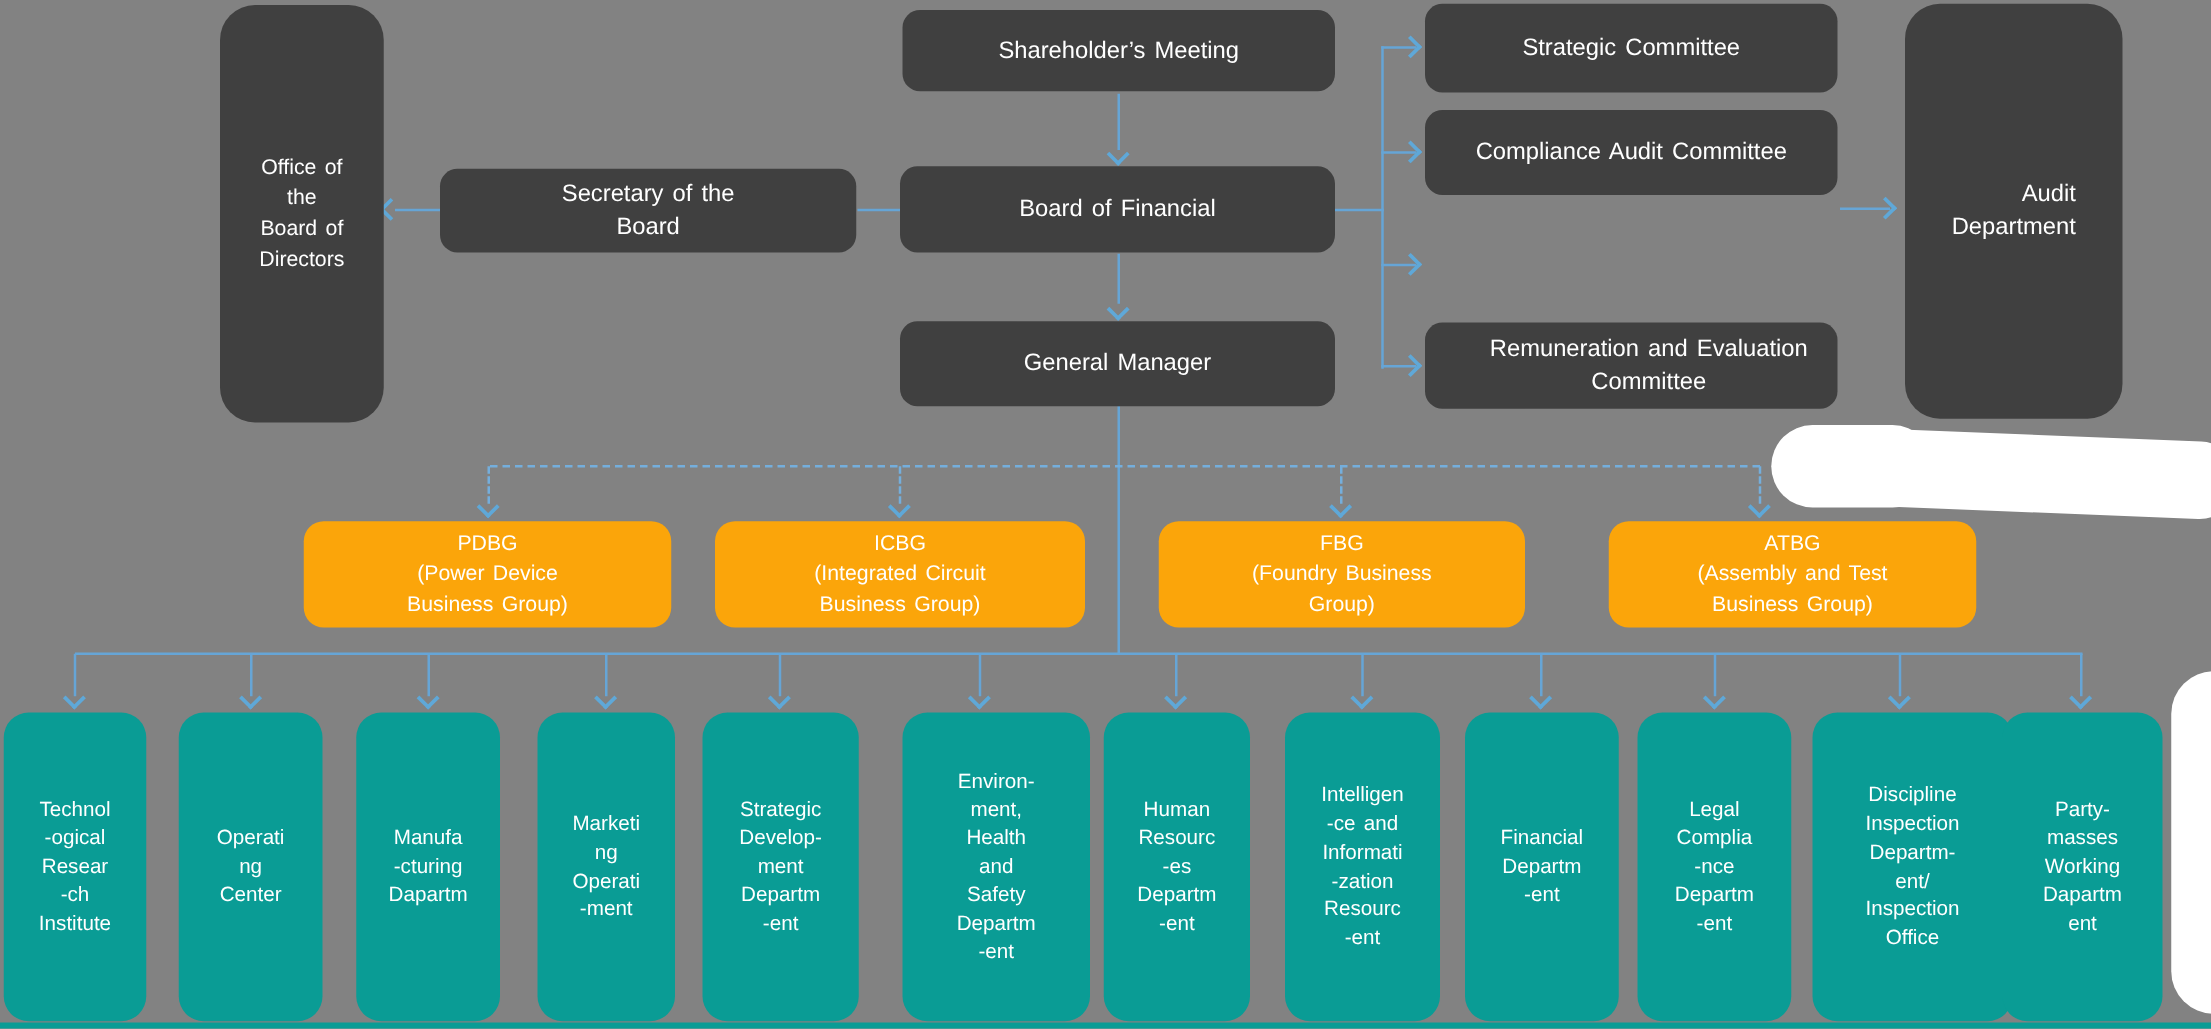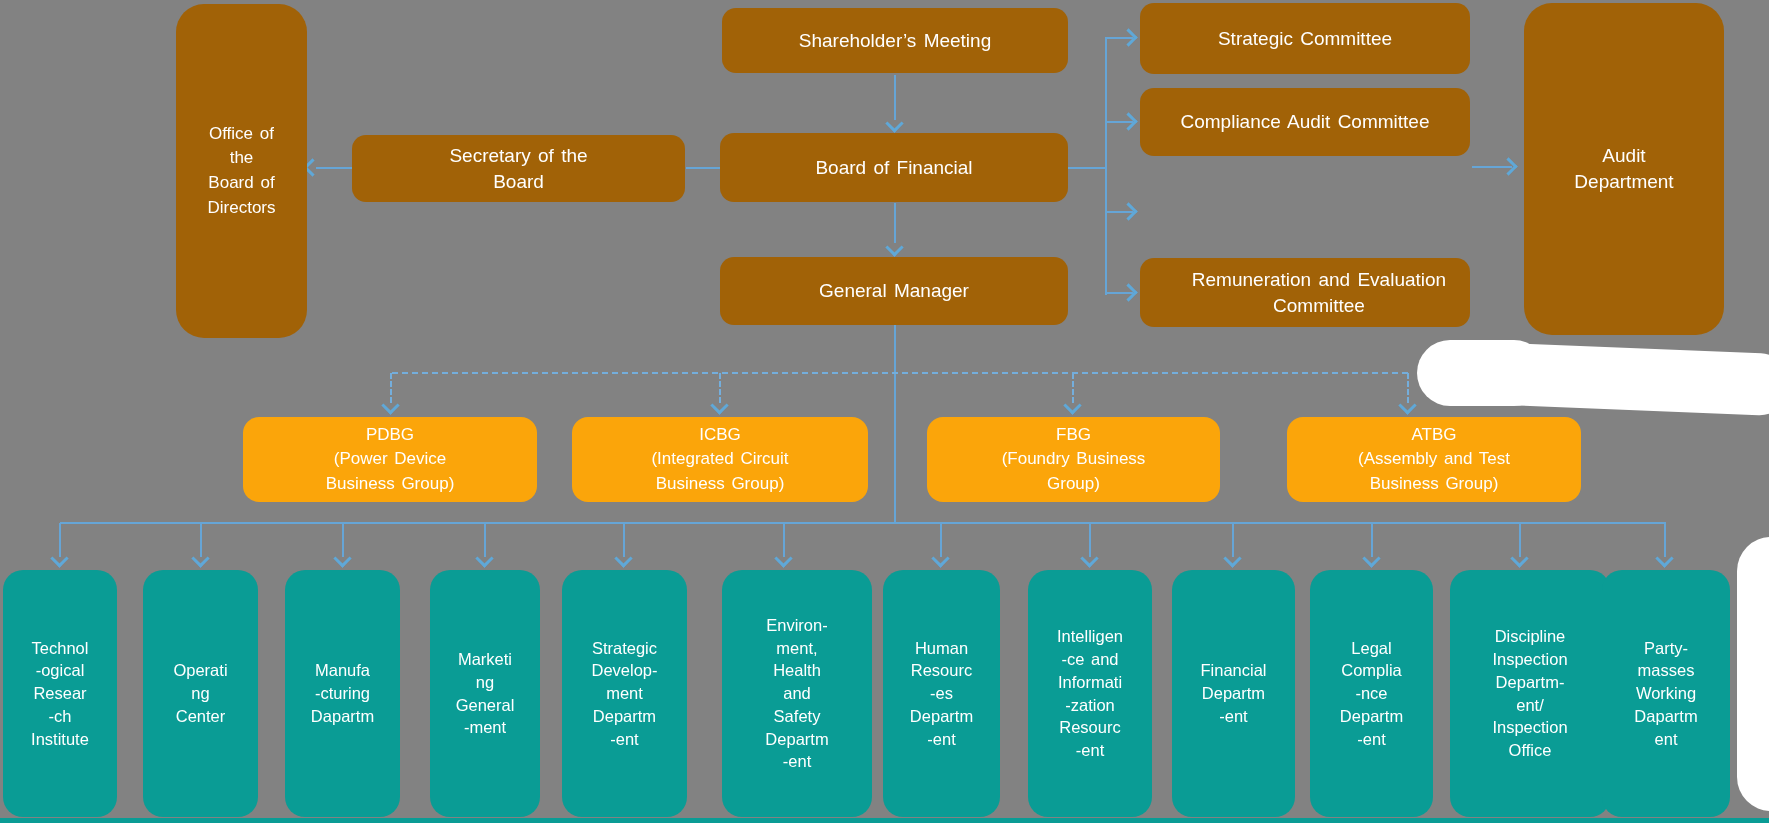--- a/index.html
+++ b/index.html
@@ -14,21 +14,21 @@
   .node{
     position:absolute;
     display:flex;align-items:center;justify-content:center;
     text-align:center;
     color:#ffffff;
     white-space:pre-line;
     word-spacing:2px;
     box-sizing:border-box;
     z-index:2;
   }
-  .blue{background:#a16207;}
+  .blue{background:#404040;}
   .orange{background:#FBA50A;}
   .teal{background:#0A9C95;}
   .r14{border-radius:14px;}
   .r16{border-radius:16px;}
   .r20{border-radius:20px;}
   .r28{border-radius:28px;}
   .f-big{font-size:19px;line-height:1.35;}
   .f-mid{font-size:17px;line-height:1.45;}
   .f-teal{font-size:16.5px;line-height:1.38;}
   .ln{position:absolute;background:#66A5D6;z-index:1;}
@@ -60,21 +60,21 @@
 
   <div class="node blue r14 f-big" style="left:720px;top:133px;width:348px;height:69px;">Board of Financial</div>
 
   <div class="node blue r14 f-big" style="left:1140px;top:3px;width:330px;height:71px;">Strategic Committee</div>
 
   <div class="node blue r14 f-big" style="left:720px;top:257px;width:348px;height:68px;">General Manager</div>
   <div class="node blue r14 f-big" style="left:1140px;top:88px;width:330px;height:68px;">Compliance Audit Committee</div>
   <div class="node blue r14 f-big" style="left:1140px;top:258px;width:330px;height:69px;padding-left:28px;">Remuneration and Evaluation
 Committee</div>
 
-  <div class="node blue r28 f-big" style="left:1524px;top:3px;width:200px;height:332px;">Audit
+  <div class="node blue r28 f-big" style="left:1524px;top:3px;width:174px;height:332px;text-align:right;">Audit
 Department</div>
 
   <div class="node orange r16 f-mid" style="left:243px;top:417px;width:294px;height:85px;">PDBG
 (Power Device
 Business Group)</div>
   <div class="node orange r16 f-mid" style="left:572px;top:417px;width:296px;height:85px;">ICBG
 (Integrated Circuit
 Business Group)</div>
   <div class="node orange r16 f-mid" style="left:927px;top:417px;width:293px;height:85px;">FBG
 (Foundry Business
@@ -89,21 +89,21 @@
 -ch
 Institute</div>
   <div class="node teal r20 f-teal" style="left:143px;top:570px;width:115px;height:247px;">Operati
 ng
 Center</div>
   <div class="node teal r20 f-teal" style="left:285px;top:570px;width:115px;height:247px;">Manufa
 -cturing
 Dapartm</div>
   <div class="node teal r20 f-teal" style="left:430px;top:570px;width:110px;height:247px;">Marketi
 ng
-General
+Operati
 -ment</div>
   <div class="node teal r20 f-teal" style="left:562px;top:570px;width:125px;height:247px;">Strategic
 Develop-
 ment
 Departm
 -ent</div>
   <div class="node teal r20 f-teal" style="left:722px;top:570px;width:150px;height:247px;">Environ-
 ment,
 Health
 and

